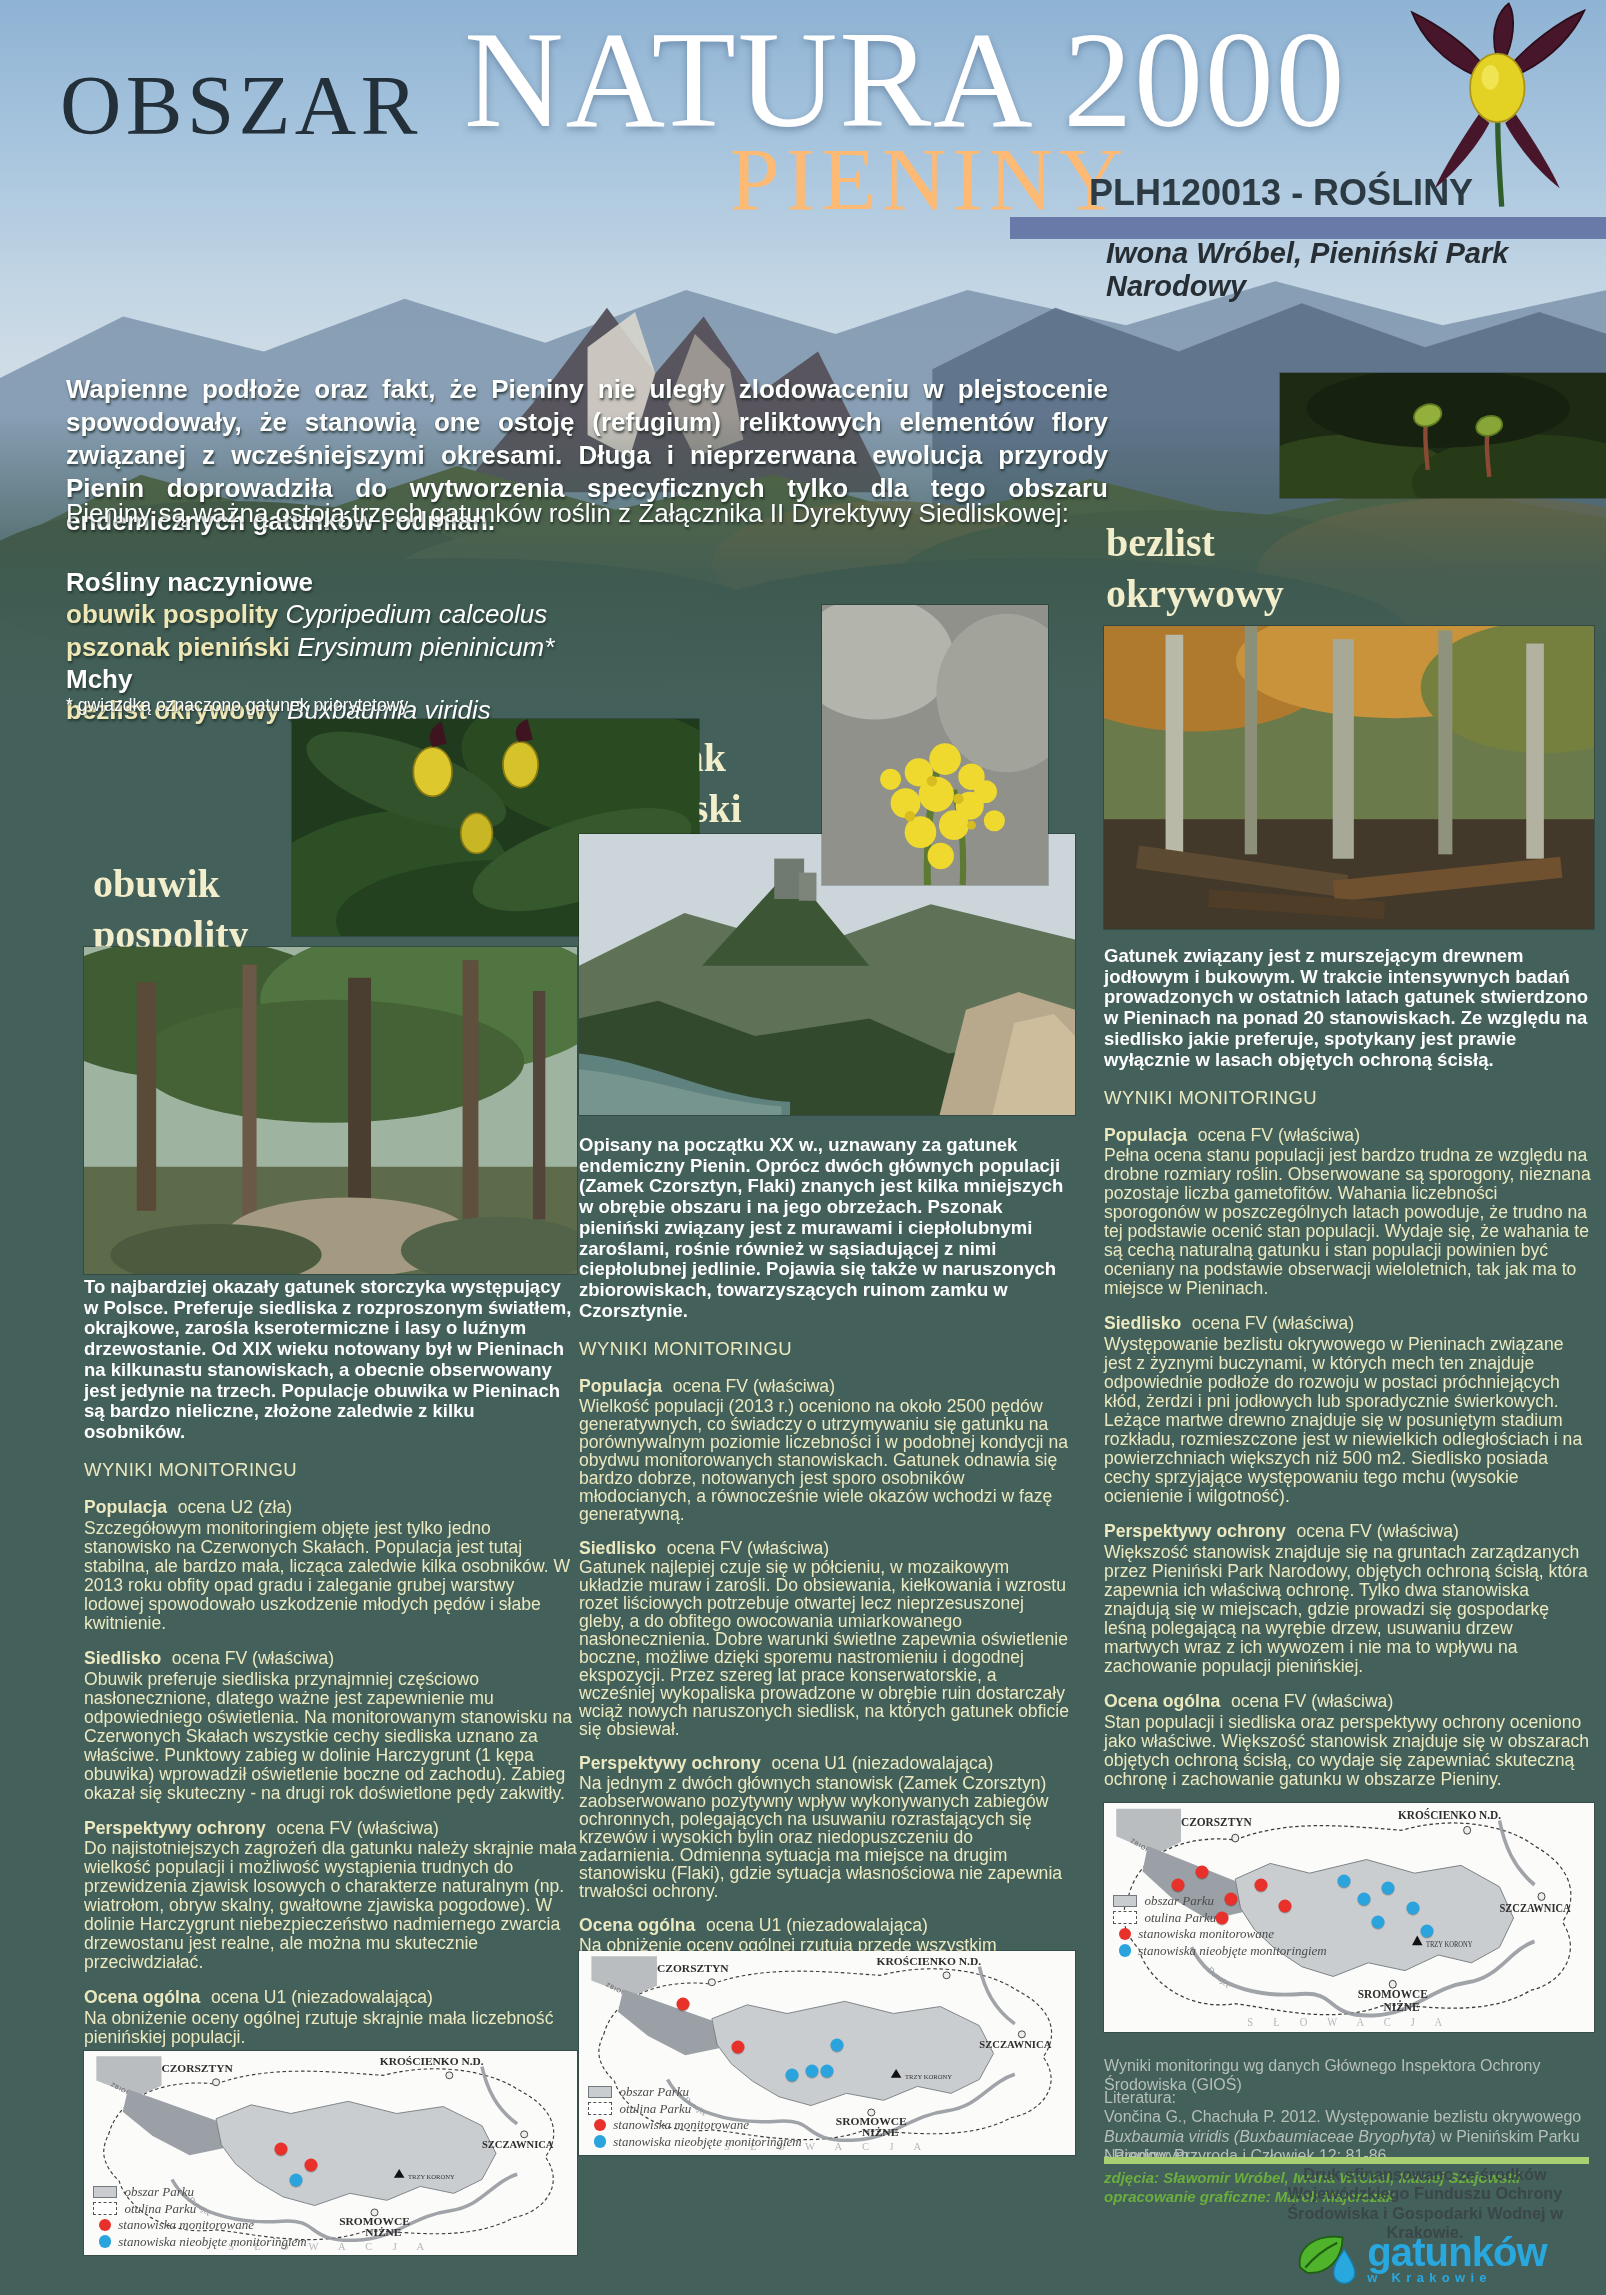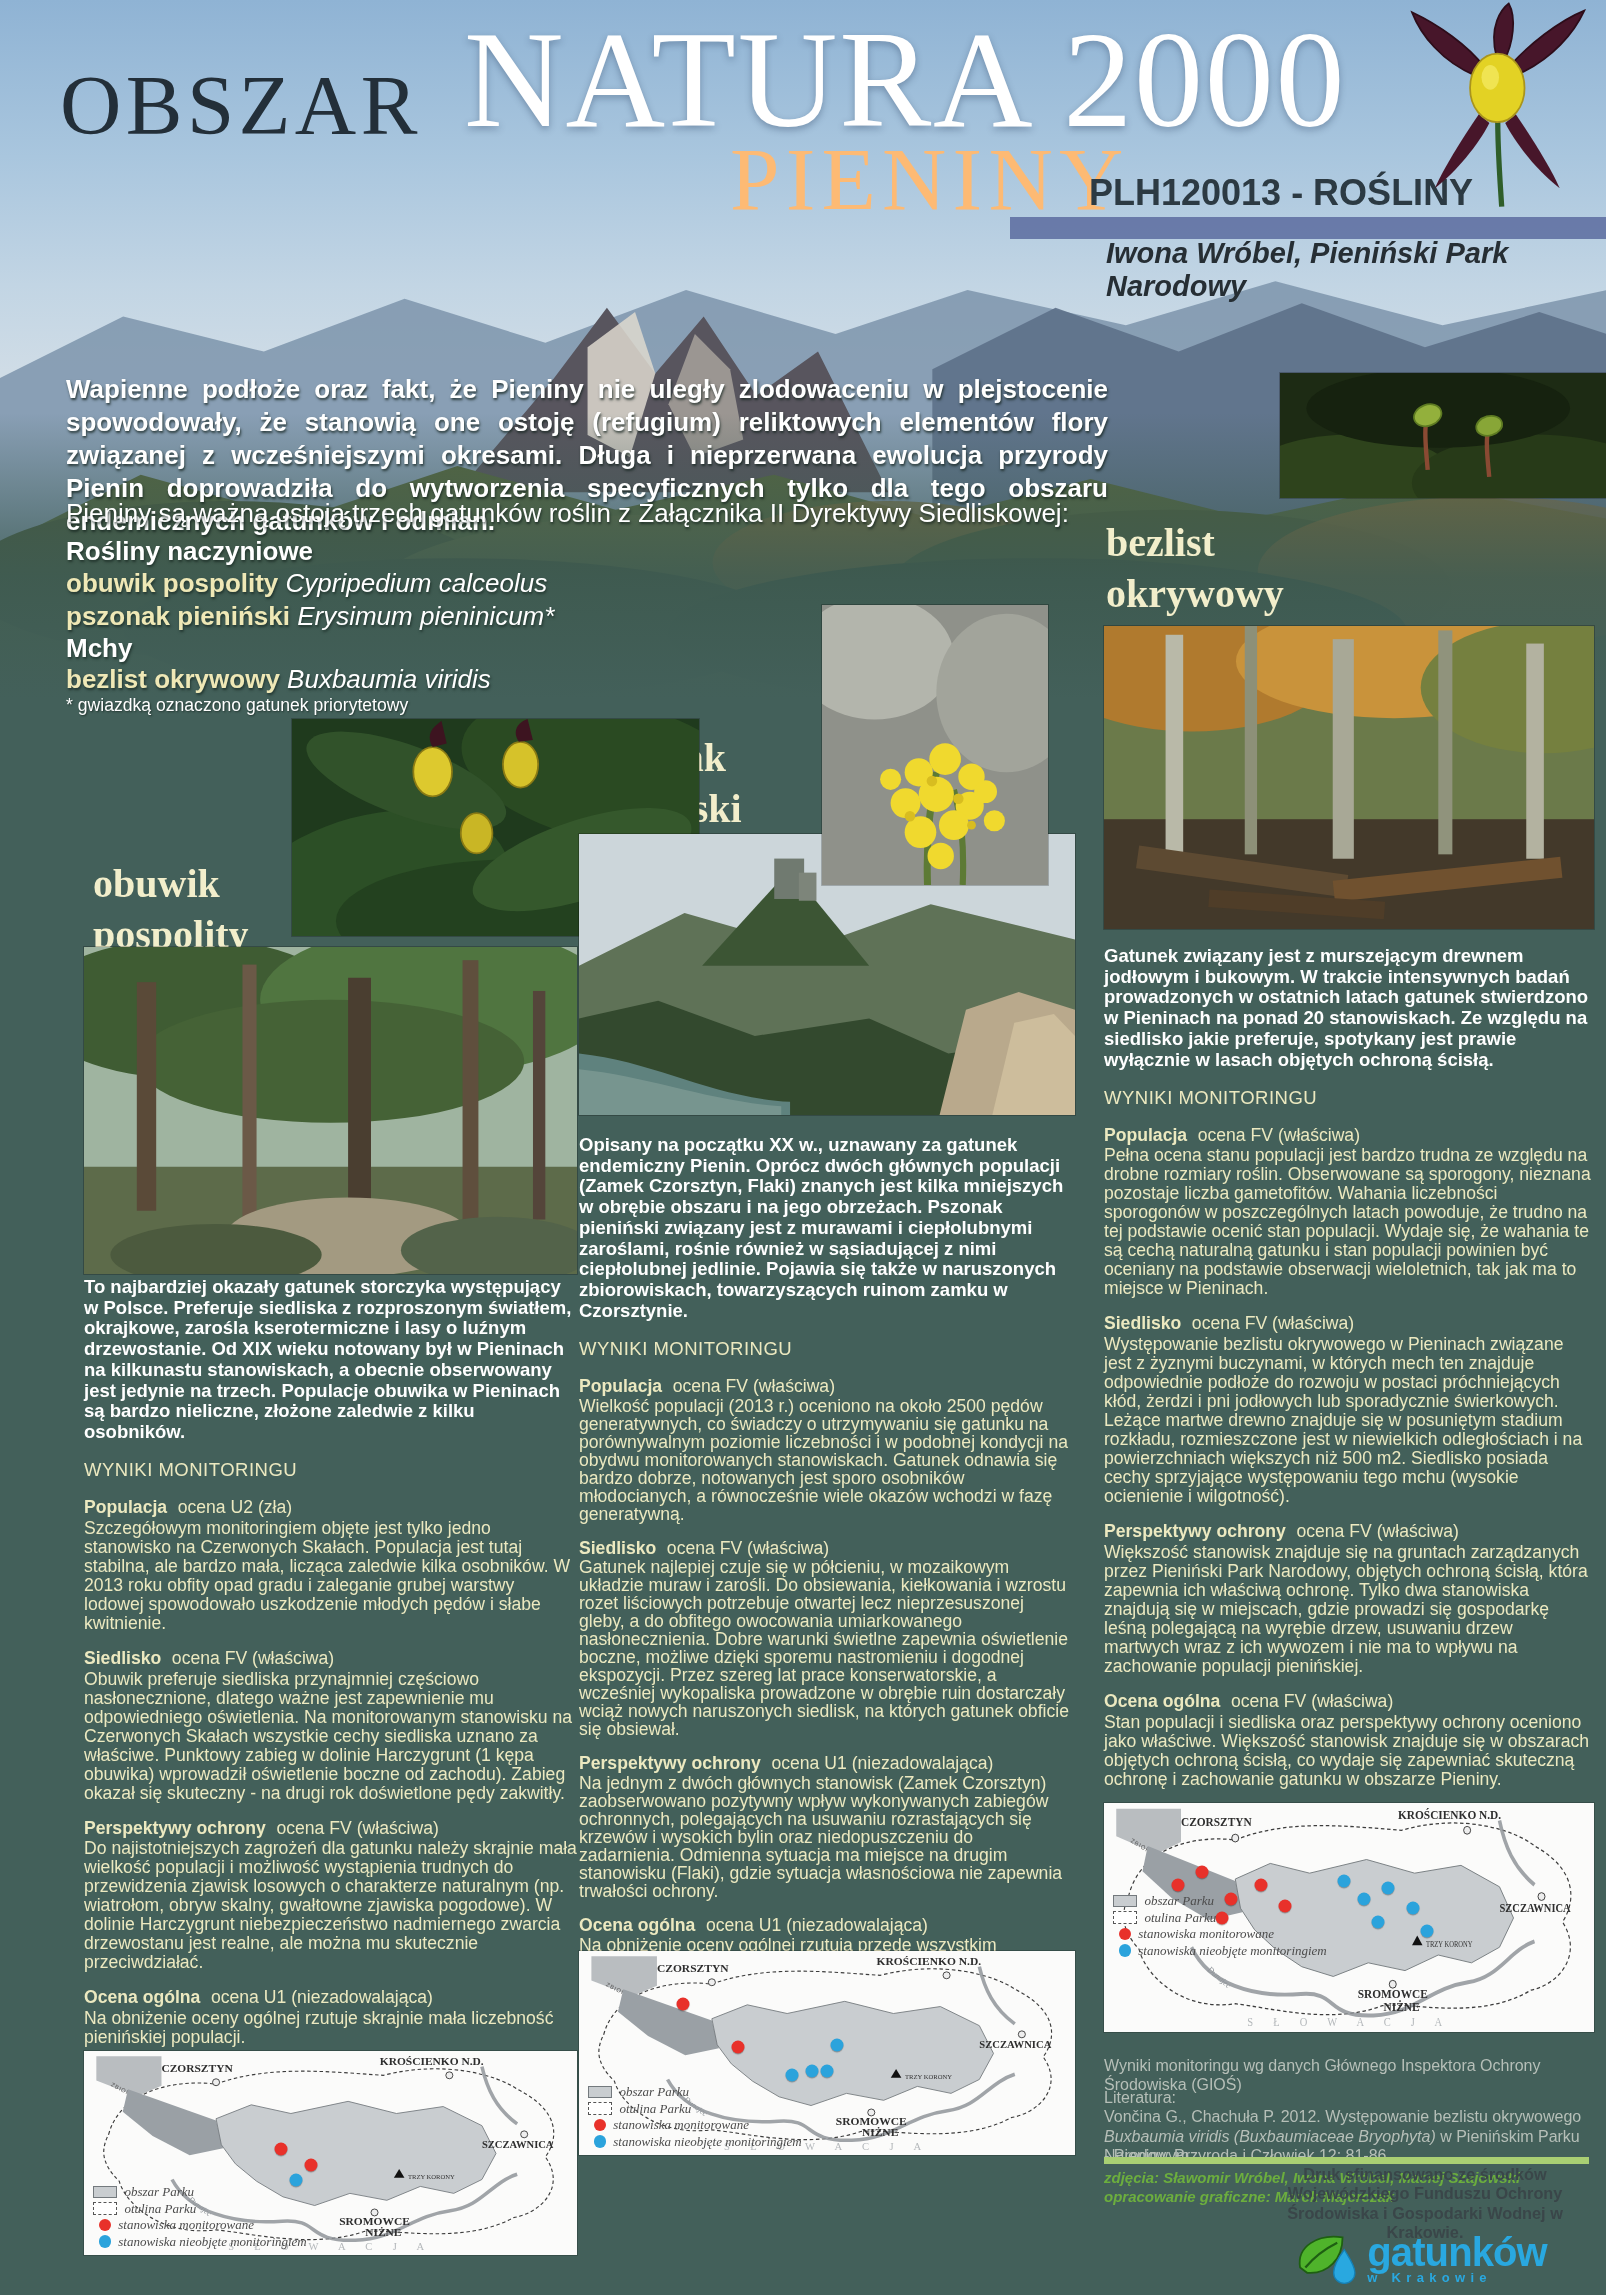--- a/index.html
+++ b/index.html
@@ -19,21 +19,21 @@
   #t-pieniny{left:730px;top:128px;font-size:89px;letter-spacing:6.2px;color:#fdba74;}
   #t-plh{left:1089px;top:172px;font-size:36px;font-weight:bold;color:#2c3a43;text-align:right;}
   #author-bar{left:1010px;top:217px;width:597px;height:22px;background:rgba(88,104,156,.82);}
   #t-author{left:1106px;top:237px;font-size:29px;font-weight:bold;font-style:italic;color:#262e34;}
   
   #intro-par{left:66px;top:373px;width:1042px;font-size:26px;line-height:33px;font-weight:bold;
     color:#ffffff;text-align:justify;text-shadow:0.9px 1.8px 2.6px rgba(20,35,30,.8);}
   #intro-lead{left:66px;top:498px;font-size:26px;font-weight:normal;color:#ffffff;
     text-shadow:0.9px 1.8px 2.6px rgba(20,35,30,.8);}
   .sp-line{left:66px;font-size:26px;line-height:30px;white-space:nowrap;
-    text-shadow:0.9px 1.8px 2.6px rgba(20,35,30,.7);}
+    text-shadow:0.9px 1.8px 2.6px rgba(20,35,30,.7);margin-top:31px;}
   .sp-group{color:#ffffff;font-weight:bold;}
   .sp-name{color:#efe8b6;font-weight:bold;}
   .sp-latin{color:#ffffff;font-style:italic;}
   #sp-foot{left:66px;top:695px;font-size:17.6px;color:#ffffff;text-shadow:0.9px 0.9px 1.8px rgba(20,35,30,.7);}
   
   .photo{position:absolute;overflow:hidden;box-shadow:0 0 0 0.9px rgba(0,0,0,.25);}
   .photo svg{position:absolute;left:0;top:0;width:100%;height:100%;}
   
   .serif-head{position:absolute;font-family:"Liberation Serif",serif;font-weight:bold;
     color:#f2eecb;font-size:40px;line-height:51px;}

